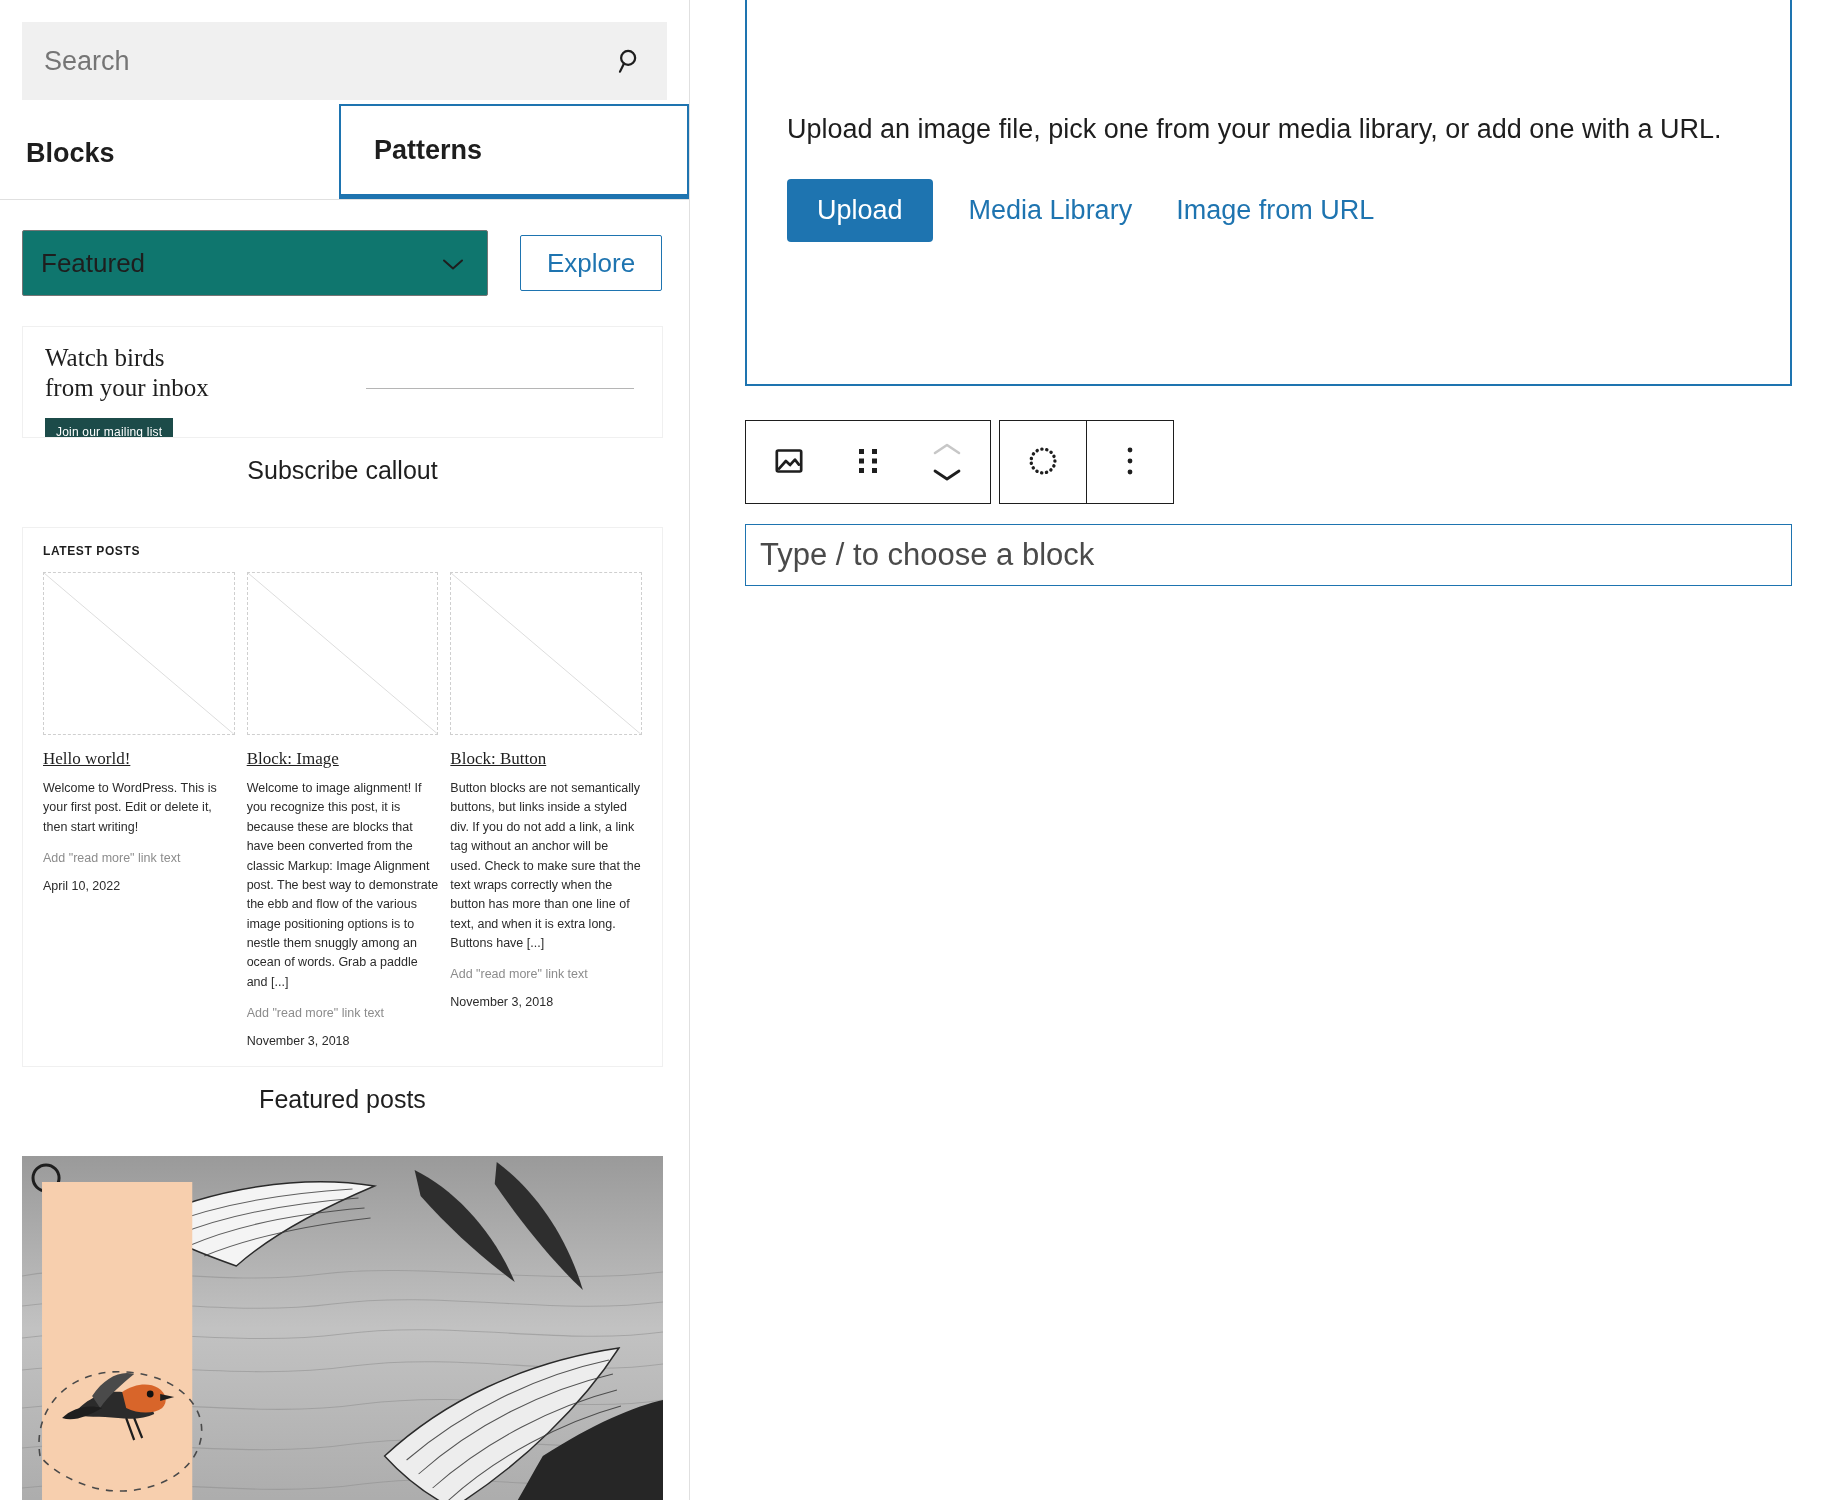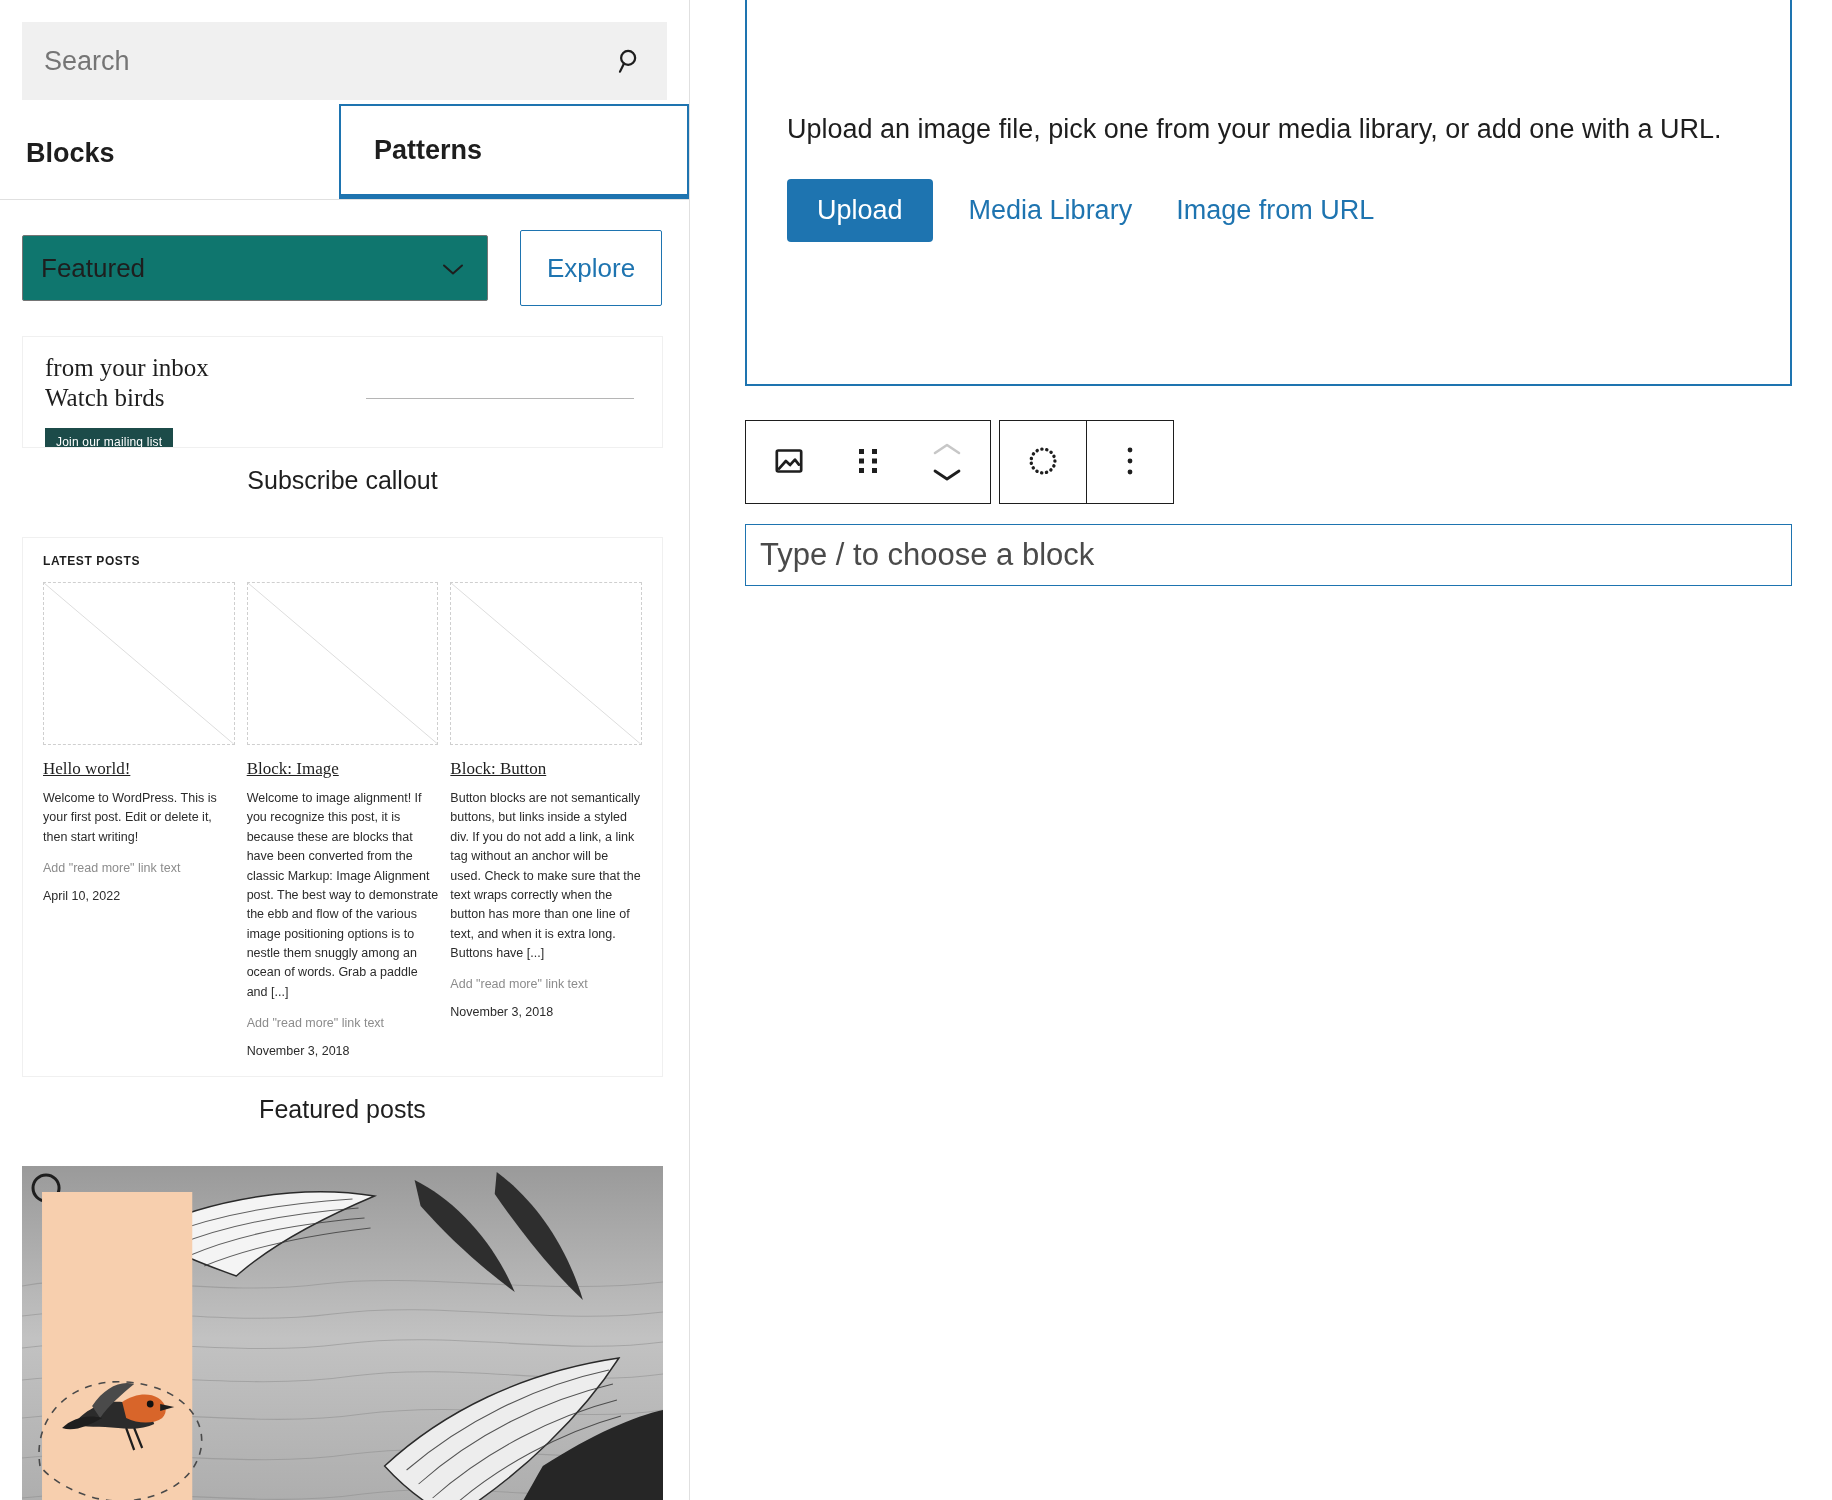--- a/index.html
+++ b/index.html
@@ -68,21 +68,21 @@
     position: relative;
     width: 466px; height: 66px;
     border: 1px solid #757575; border-radius: 2px;
     display: flex; align-items: center;
     padding: 0 18px;
     font-size: 26px; color: #1e1e1e;
     background: #0f766e; cursor: pointer;
   }
   .select-caret { position: absolute; right: 22px; top: 50%; transform: translateY(-50%); }
   .explore-btn {
-    height: 76px; padding: 0 26px;
+    height: 56px; padding: 0 26px;
     border: 1px solid #1e74b0; border-radius: 2px;
     background: #fff; color: #1e74b0;
     font-size: 26px; font-family: "Liberation Sans", sans-serif;
     cursor: pointer; display: flex; align-items: center;
   }
 
   .pattern-list { padding: 30px 26px 0 22px; }
   .pattern-item { margin-bottom: 18px; }
   .pattern-caption {
     text-align: center; font-size: 25px; color: #1e1e1e;
@@ -225,22 +225,22 @@
           </svg>
         </span>
       </div>
       <button class="explore-btn">Explore</button>
     </div>
 
     <div class="pattern-list">
 
       <div class="pattern-item">
         <div class="prev-subscribe">
+          <div class="sub-title">Watch birds</div>
           <div class="sub-title">from your inbox</div>
-          <div class="sub-title">Watch birds</div>
           <div class="sub-rule"></div>
           <span class="sub-btn">Join our mailing list</span>
         </div>
         <div class="pattern-caption">Subscribe callout</div>
       </div>
 
       <div class="pattern-item">
         <div class="prev-posts">
           <div class="lp-label">LATEST POSTS</div>
           <div class="lp-cols">

